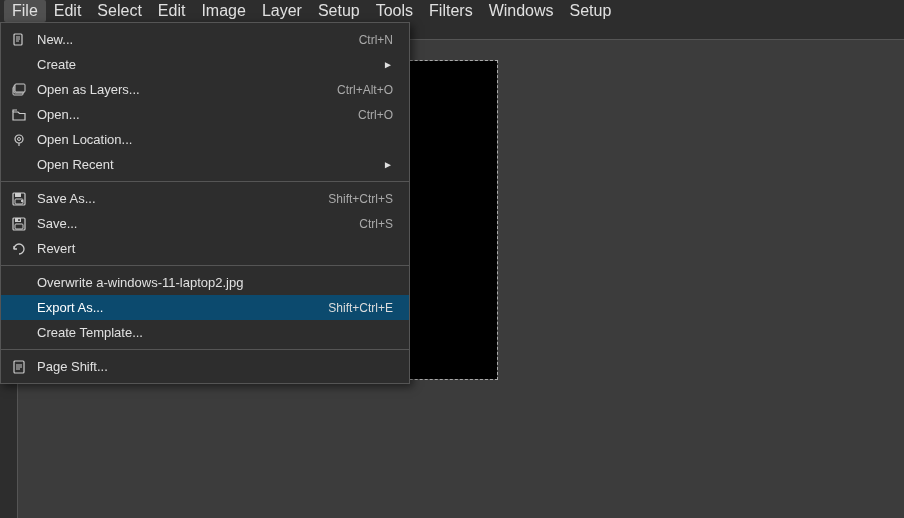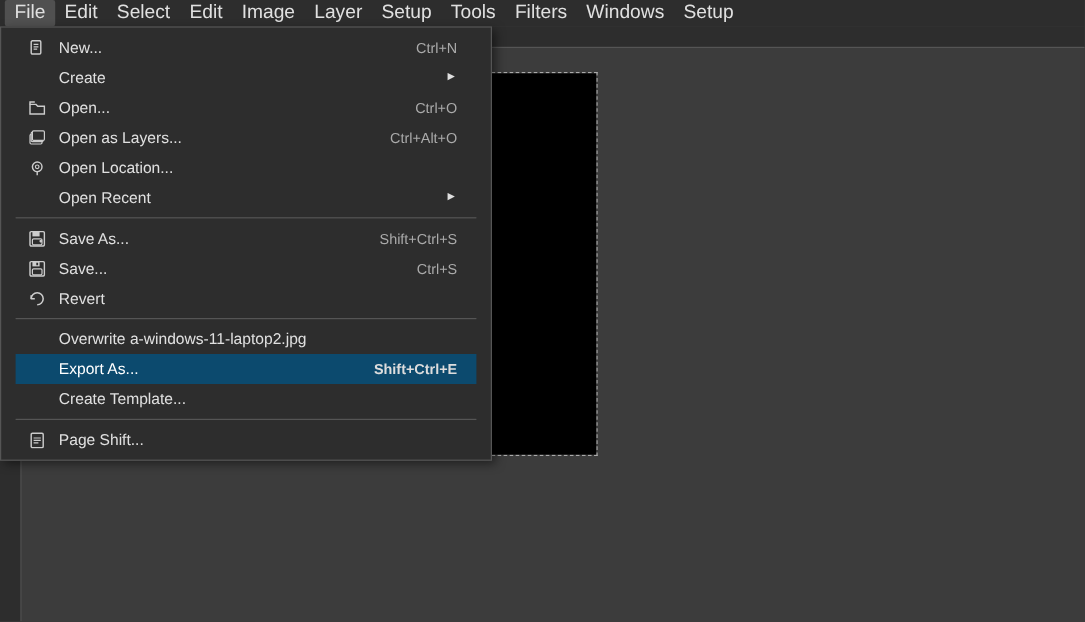--- a/index.html
+++ b/index.html
@@ -40,21 +40,21 @@
 
     
     .dropdown {
       position: absolute;
       top: 22px;
       left: 0;
       background: #2d2d2d;
       border: 1px solid #555;
       min-width: 410px;
       z-index: 200;
-      padding: 4px 12px;
+      padding: 4px 0;
       box-shadow: 3px 3px 8px rgba(0,0,0,0.5);
     }
 
     .menu-item {
       display: flex;
       align-items: center;
       padding: 5px 16px 5px 36px;
       cursor: pointer;
       position: relative;
       color: #e0e0e0;
@@ -65,21 +65,20 @@
     }
     .menu-item .shortcut {
       margin-left: auto;
       padding-left: 30px;
       color: #aaa;
       font-size: 12px;
       text-align: right;
     }
     .menu-item.highlighted .shortcut {
       color: #ddd;
-      font-weight: bold;
     }
     .menu-item .arrow {
       margin-left: auto;
       font-size: 10px;
     }
     .menu-item .icon-area {
       position: absolute;
       left: 8px;
       width: 20px;
       display: flex;
@@ -198,38 +197,38 @@
 
   <div class="menu-item">
     <span class="icon-area"></span>
     <span>Create</span>
     <span class="arrow">►</span>
   </div>
 
   <div class="menu-item">
     <span class="icon-area">
       <svg width="14" height="14" viewBox="0 0 14 14" fill="none">
-        <path d="M1 4h5l1.5 1.5H13V12H1V4z" stroke="#ccc" stroke-width="1.2" fill="none"></path>
-        <path d="M1 4V2h4" stroke="#ccc" stroke-width="1.2" fill="none"></path>
-      </svg>
-    </span>
-    <span>Open...</span>
-    <span class="shortcut">Ctrl+O</span>
-  </div>
-
-  <div class="menu-item">
-    <span class="icon-area">
-      <svg width="14" height="14" viewBox="0 0 14 14" fill="none">
         <rect x="1" y="4" width="10" height="8" rx="1" stroke="#ccc" stroke-width="1" fill="none"></rect>
         <rect x="2" y="2" width="10" height="8" rx="1" stroke="#ccc" stroke-width="1" fill="#2d2d2d"></rect>
         <rect x="3" y="1" width="10" height="8" rx="1" stroke="#ccc" stroke-width="1" fill="#2d2d2d"></rect>
       </svg>
     </span>
     <span>Open as Layers...</span>
     <span class="shortcut">Ctrl+Alt+O</span>
+  </div>
+
+  <div class="menu-item">
+    <span class="icon-area">
+      <svg width="14" height="14" viewBox="0 0 14 14" fill="none">
+        <path d="M1 4h5l1.5 1.5H13V12H1V4z" stroke="#ccc" stroke-width="1.2" fill="none"></path>
+        <path d="M1 4V2h4" stroke="#ccc" stroke-width="1.2" fill="none"></path>
+      </svg>
+    </span>
+    <span>Open...</span>
+    <span class="shortcut">Ctrl+O</span>
   </div>
 
   <div class="menu-item">
     <span class="icon-area">
       <svg width="14" height="14" viewBox="0 0 14 14" fill="none">
         <circle cx="7" cy="6" r="4" stroke="#ccc" stroke-width="1.2" fill="none"></circle>
         <line x1="7" y1="10" x2="7" y2="13" stroke="#ccc" stroke-width="1.2"></line>
         <circle cx="7" cy="6" r="1.5" stroke="#ccc" stroke-width="1" fill="none"></circle>
       </svg>
     </span>

